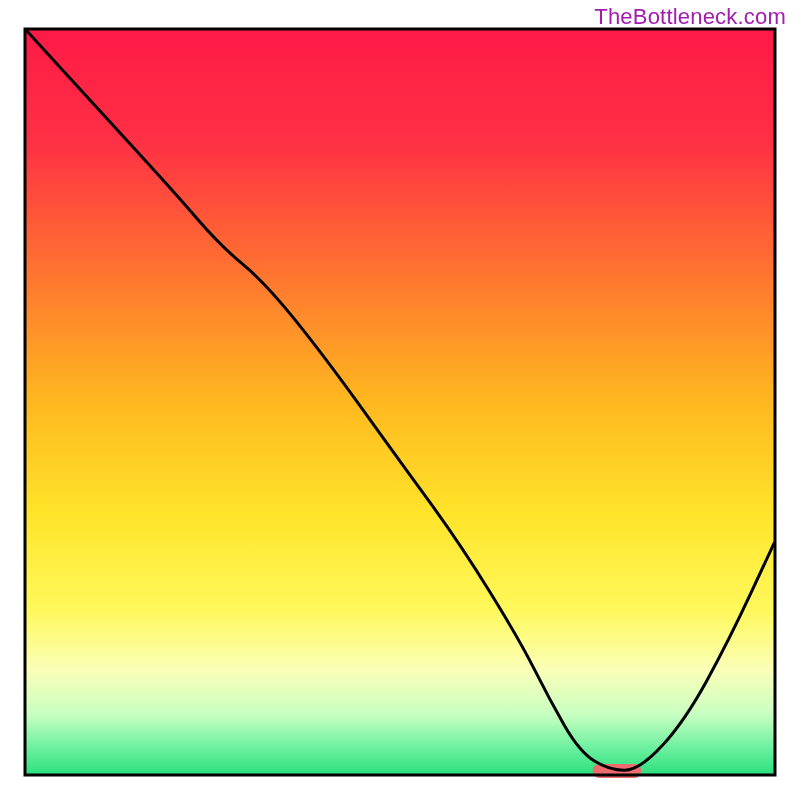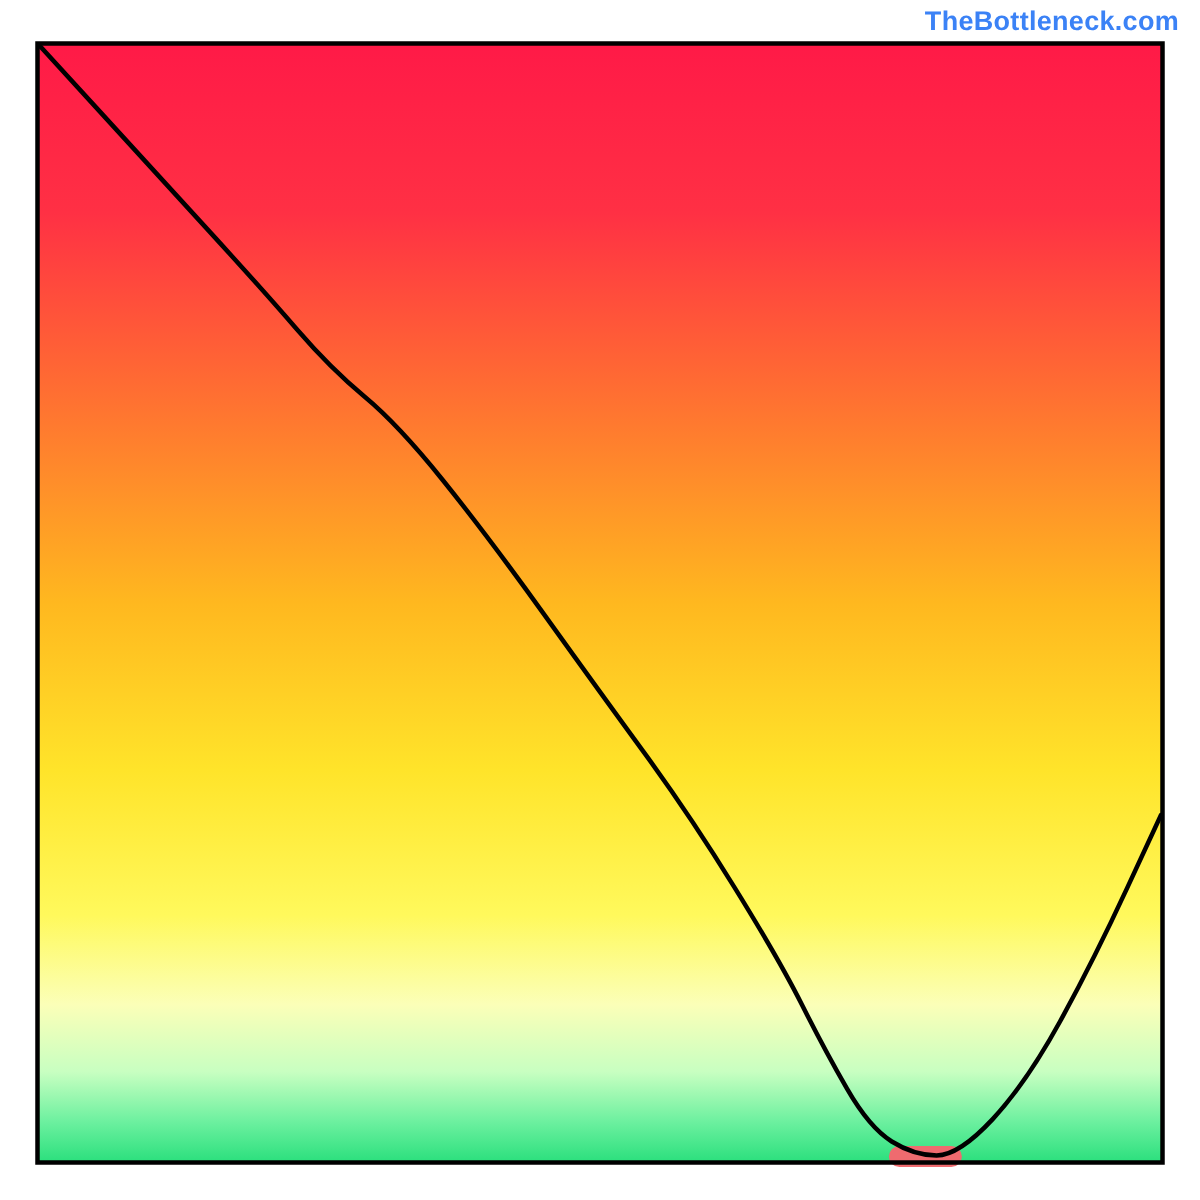--- a/index.html
+++ b/index.html
@@ -12,23 +12,23 @@
   }
   .chart-container {
     position: relative;
     width: 800px;
     height: 800px;
   }
   .watermark {
     position: absolute;
     top: 4px;
     right: 14px;
-    font-size: 18px;
-    color: #3b82f6;
-    font-weight: 700;
+    font-size: 22px;
+    color: #a21caf;
+    font-weight: 400;
     letter-spacing: 0.2px;
     z-index: 10;
   }
   svg.plot {
     position: absolute;
     top: 0;
     left: 0;
   }
 </style>
 </head>

